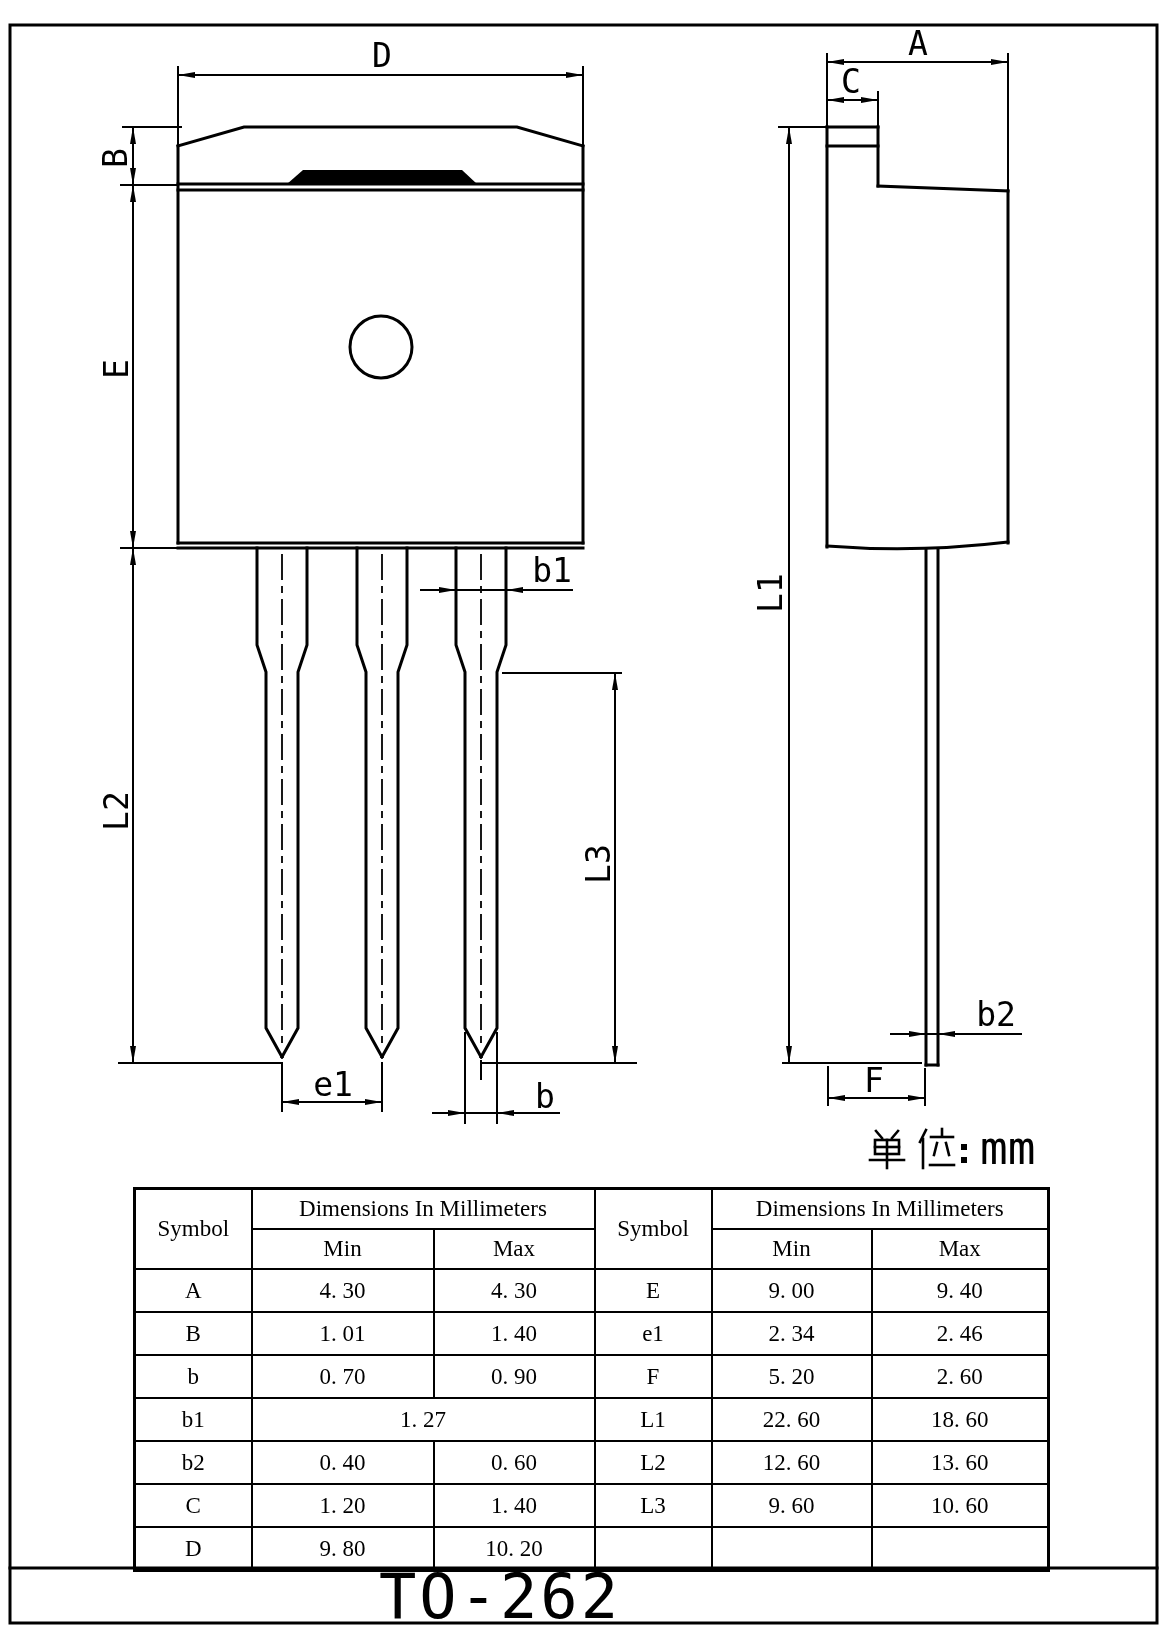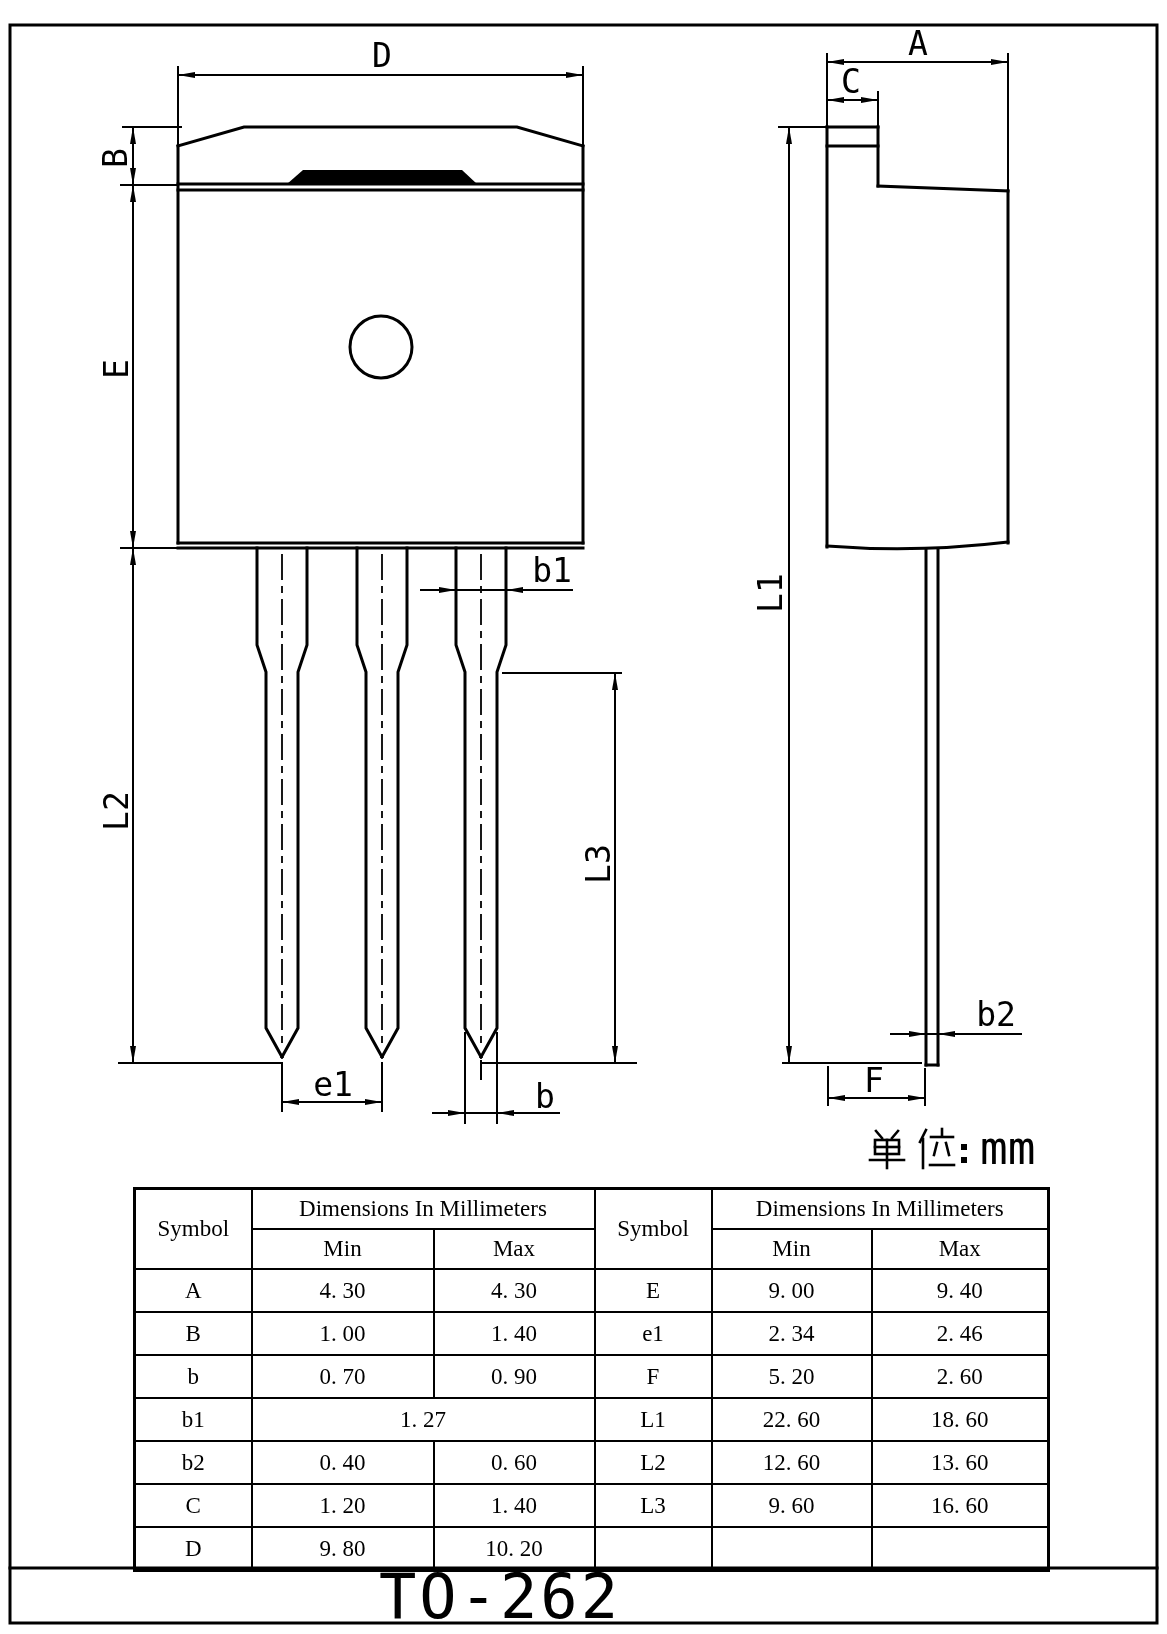--- a/index.html
+++ b/index.html
@@ -214,21 +214,21 @@
     <tr>
       <td>A</td>
       <td>4. 30</td>
       <td>4. 30</td>
       <td>E</td>
       <td>9. 00</td>
       <td>9. 40</td>
     </tr>
     <tr>
       <td>B</td>
-      <td>1. 00</td>
+      <td>1. 01</td>
       <td>1. 40</td>
       <td>e1</td>
       <td>2. 34</td>
       <td>2. 46</td>
     </tr>
     <tr>
       <td>b</td>
       <td>0. 70</td>
       <td>0. 90</td>
       <td>F</td>
@@ -249,21 +249,21 @@
       <td>L2</td>
       <td>12. 60</td>
       <td>13. 60</td>
     </tr>
     <tr>
       <td>C</td>
       <td>1. 20</td>
       <td>1. 40</td>
       <td>L3</td>
       <td>9. 60</td>
-      <td>16. 60</td>
+      <td>10. 60</td>
     </tr>
     <tr>
       <td>D</td>
       <td>9. 80</td>
       <td>10. 20</td>
       <td></td>
       <td></td>
       <td></td>
     </tr>
   </tbody>

